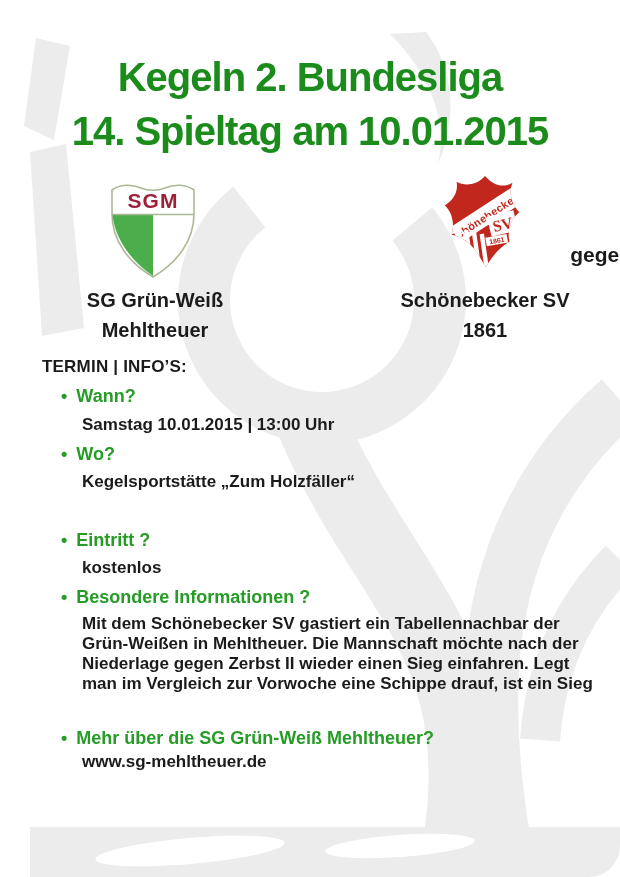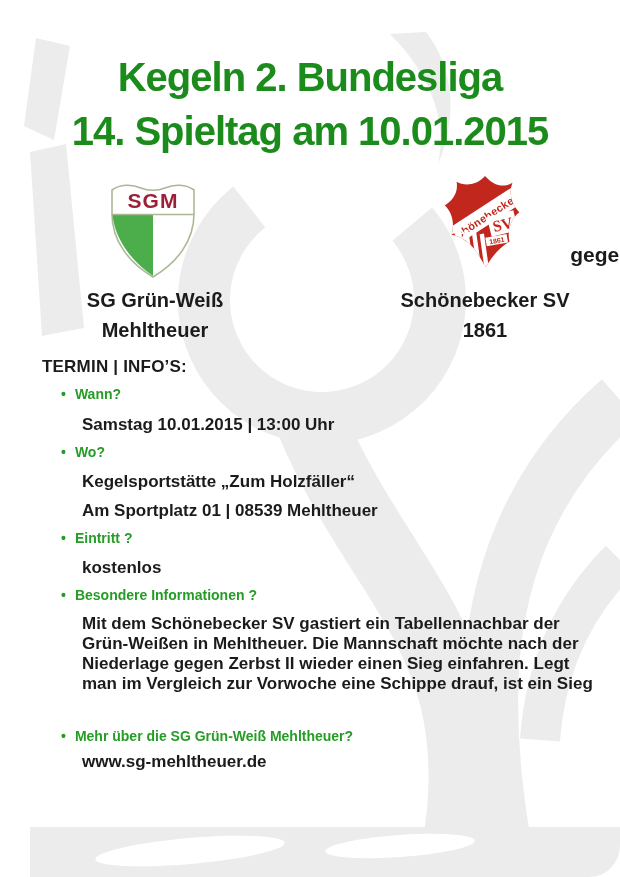--- a/index.html
+++ b/index.html
@@ -27,21 +27,21 @@
   .logo-home{position:absolute;left:108px;top:180px;width:90px;height:100px;}
   .logo-away{position:absolute;left:436px;top:173px;width:98px;height:98px;}
   .versus{position:absolute;top:243px;left:0;width:596px;text-align:right;font-size:21px;padding-left:36px;}
 
   .team-name{position:absolute;top:285px;text-align:center;font-size:20px;line-height:30px;}
   .team-home{left:35px;width:240px;}
   .team-away{left:372px;width:226px;}
 
   .info-heading{position:absolute;left:42px;top:357px;font-size:17px;letter-spacing:0.2px;}
 
-  .bullet-item{position:absolute;left:61px;font-size:14px;color:var(--accent-green);white-space:nowrap;}
+  .bullet-item{position:absolute;left:61px;font-size:18px;color:var(--accent-green);white-space:nowrap;}
   .bullet-item .bullet{margin-right:9px;}
   .detail{position:absolute;left:82px;font-size:17px;white-space:nowrap;}
   .para-line{white-space:nowrap;}
 </style>
 </head>
 <body>
 
 <div class="page">
 
   <svg class="watermark" width="620" height="877" viewBox="0 0 620 877" aria-hidden="true">
@@ -120,21 +120,20 @@
 
     <div class="bullet-item" style="top:386px">
       <span class="bullet">•</span><span>Wann?</span>
     </div>
     <div class="detail" style="top:415px">Samstag 10.01.2015 | 13:00 Uhr</div>
 
     <div class="bullet-item" style="top:444px">
       <span class="bullet">•</span><span>Wo?</span>
     </div>
     <div class="detail" style="top:472px">Kegelsportstätte „Zum Holzfäller“</div>
-    <div class="detail" style="top:501px">Am Sportplatz 01 | 08539 Mehltheuer</div>
 
     <div class="bullet-item" style="top:530px">
       <span class="bullet">•</span><span>Eintritt ?</span>
     </div>
     <div class="detail" style="top:558px">kostenlos</div>
 
     <div class="bullet-item" style="top:587px">
       <span class="bullet">•</span><span>Besondere Informationen ?</span>
     </div>
     <div class="detail" style="top:614px">

